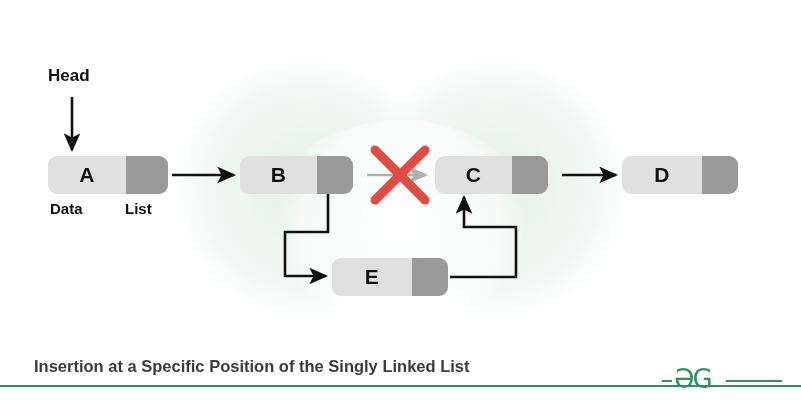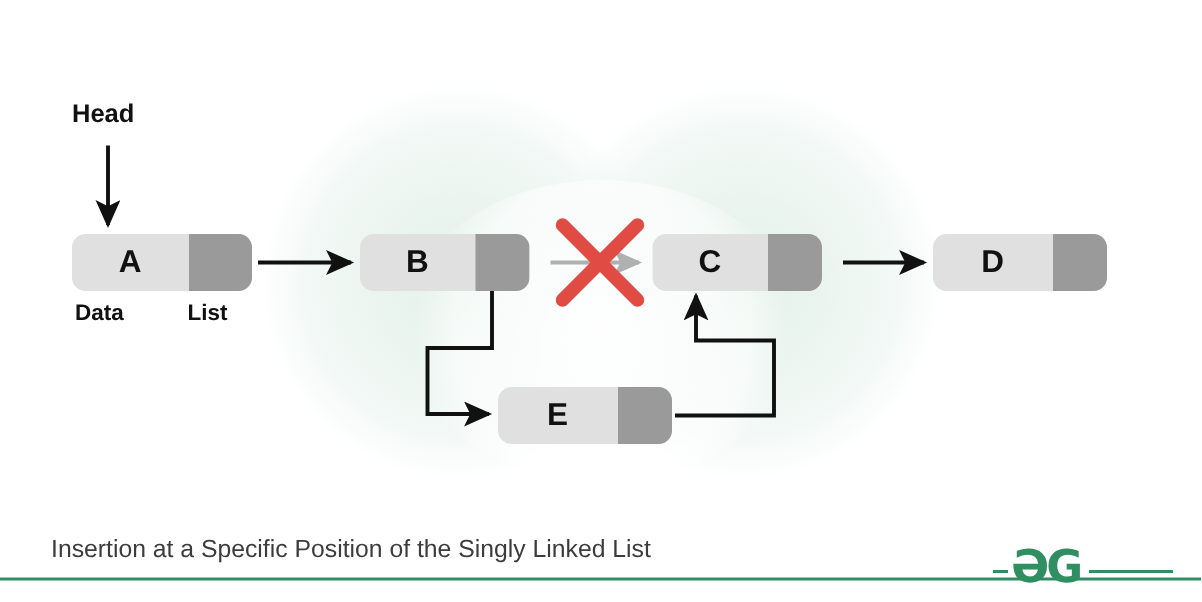--- a/index.html
+++ b/index.html
@@ -69,20 +69,21 @@
   }
 
   
   .caption {
     position: absolute;
     left: 34px;
     top: 357px;
     font-size: 16.5px;
     color: #3c3c3c;
     white-space: nowrap;
+    font-weight: bold;
   }
   .footer-rule {
     position: absolute;
     left: 0;
     top: 385px;
     width: 801px;
     height: 2px;
     background: #2f8f62;
   }
   .logo-wrap {
@@ -97,22 +98,22 @@
     top: 12px;
     height: 2px;
     background: #2f8f62;
   }
   .logo-line.l { left: 0;   width: 10px; }
   .logo-line.r { left: 64px; width: 56px; }
   .logo-glyph {
     position: absolute;
     left: 12px;
     top: -4px;
-    font-size: 30px;
-    font-weight: bold;
+    font-size: 26px;
+    font-weight: normal;
     color: #2f8f62;
     line-height: 30px;
     letter-spacing: -2px;
     font-family: "DejaVu Sans", sans-serif;
   }
 </style>
 </head>
 <body>
 
 <div id="canvas">

